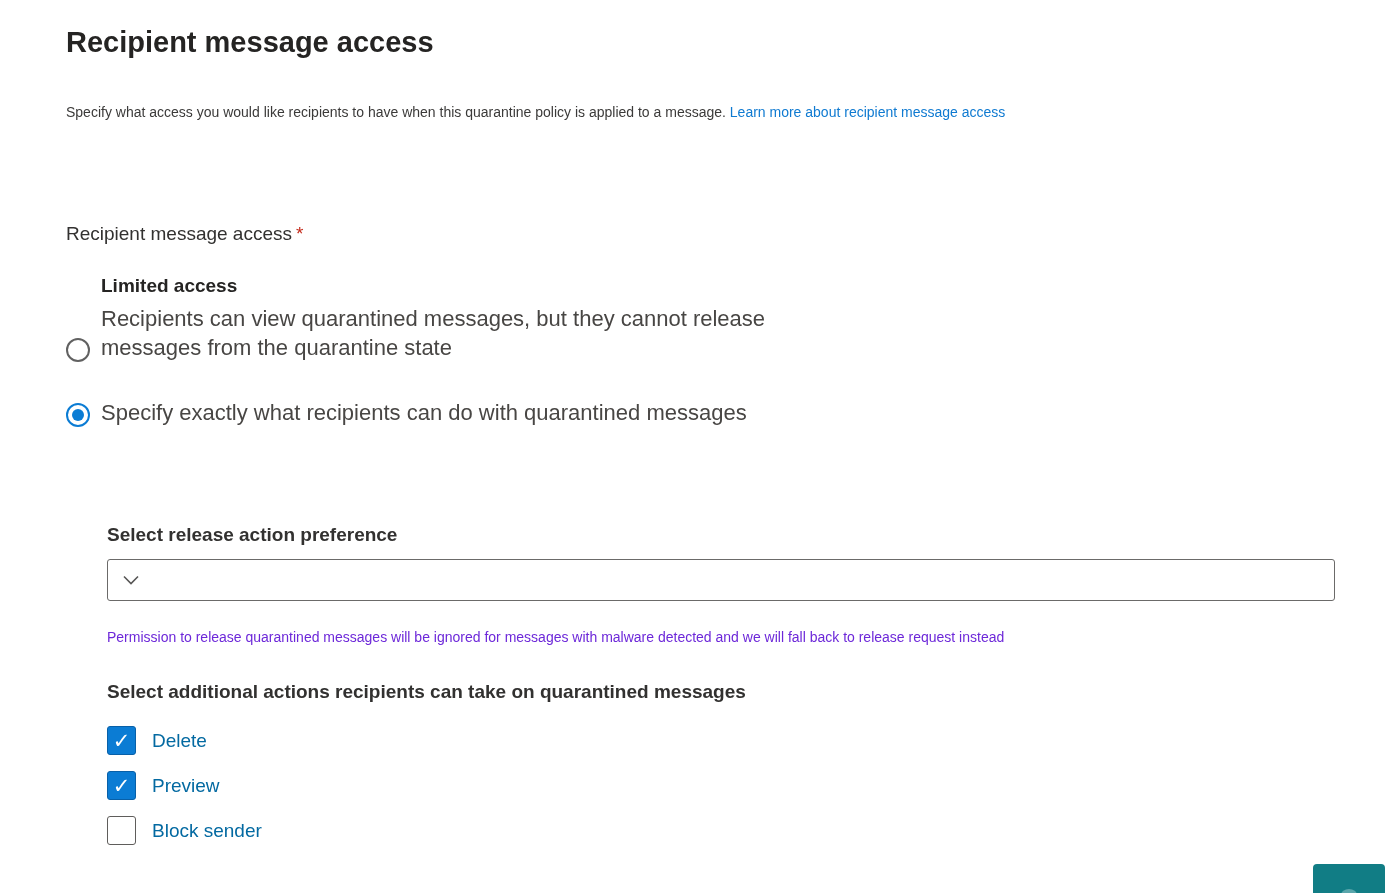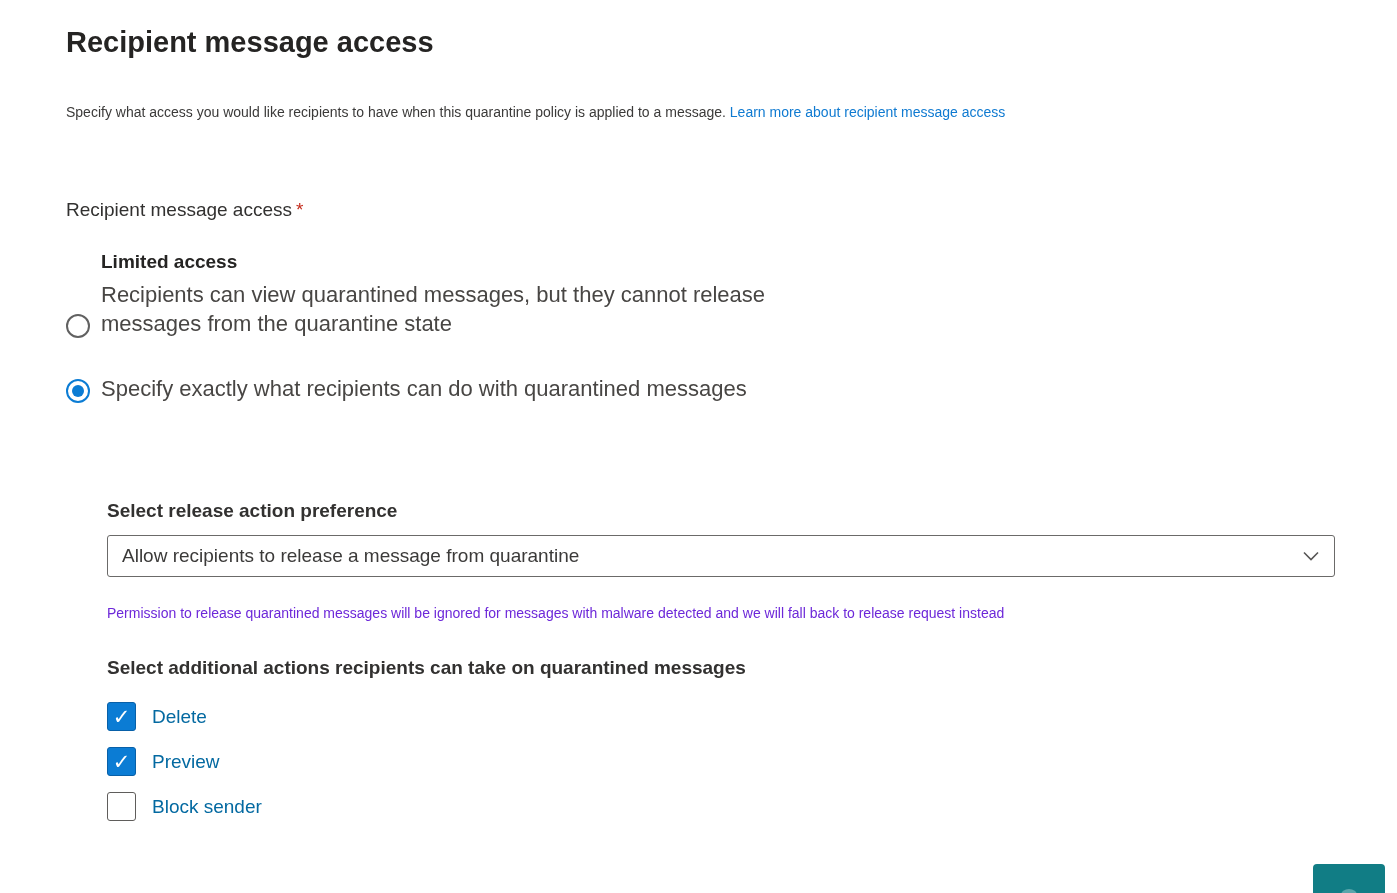--- a/index.html
+++ b/index.html
@@ -15,21 +15,21 @@
     font-size:29px; font-weight:700; color:#252423; line-height:32px;
   }
 
   .intro {
     margin-top:40px; width:1268px;
     font-size:14px; line-height:29px; color:#3b3a39;
   }
   .link { color:#0f7ad1; cursor:pointer; text-decoration:none; }
 
   .group-label {
-    margin-top:70px; font-size:19px; line-height:26px; color:#323130;
+    margin-top:94px; font-size:19px; line-height:26px; color:#323130;
   }
   .required { color:#c42b1c; margin-left:4px; }
 
   
   .radio-option { margin-top:27px; display:flex; align-items:flex-end; }
   .radio-option + .radio-option { margin-top:30px; }
   .radio {
     flex:0 0 auto; width:24px; height:24px; border-radius:50%;
     border:2px solid #616161; background:#fff; position:relative; margin-top:1px;
     cursor:pointer;
@@ -115,21 +115,20 @@
     <div class="radio-texts">
       <div class="radio-desc">Specify exactly what recipients can do with quarantined messages</div>
     </div>
   </div>
 
   <div class="sub-section">
 
     <div class="field-label">Select release action preference</div>
 
     <div class="combobox">
-      <span class="combobox-value">Allow recipients to release a message from quarantine</span>
       <span class="chevron-icon">
         <svg width="18" height="12" viewBox="0 0 18 12" fill="none">
           <polyline points="2,2.5 9,9.5 16,2.5" stroke="#575655" stroke-width="1.6" fill="none"></polyline>
         </svg>
       </span>
     </div>
 
     <p class="help-text">Permission to release quarantined messages will be ignored for messages with malware detected and we will fall back to release request instead</p>
 
     <div class="field-label actions-label">Select additional actions recipients can take on quarantined messages</div>

